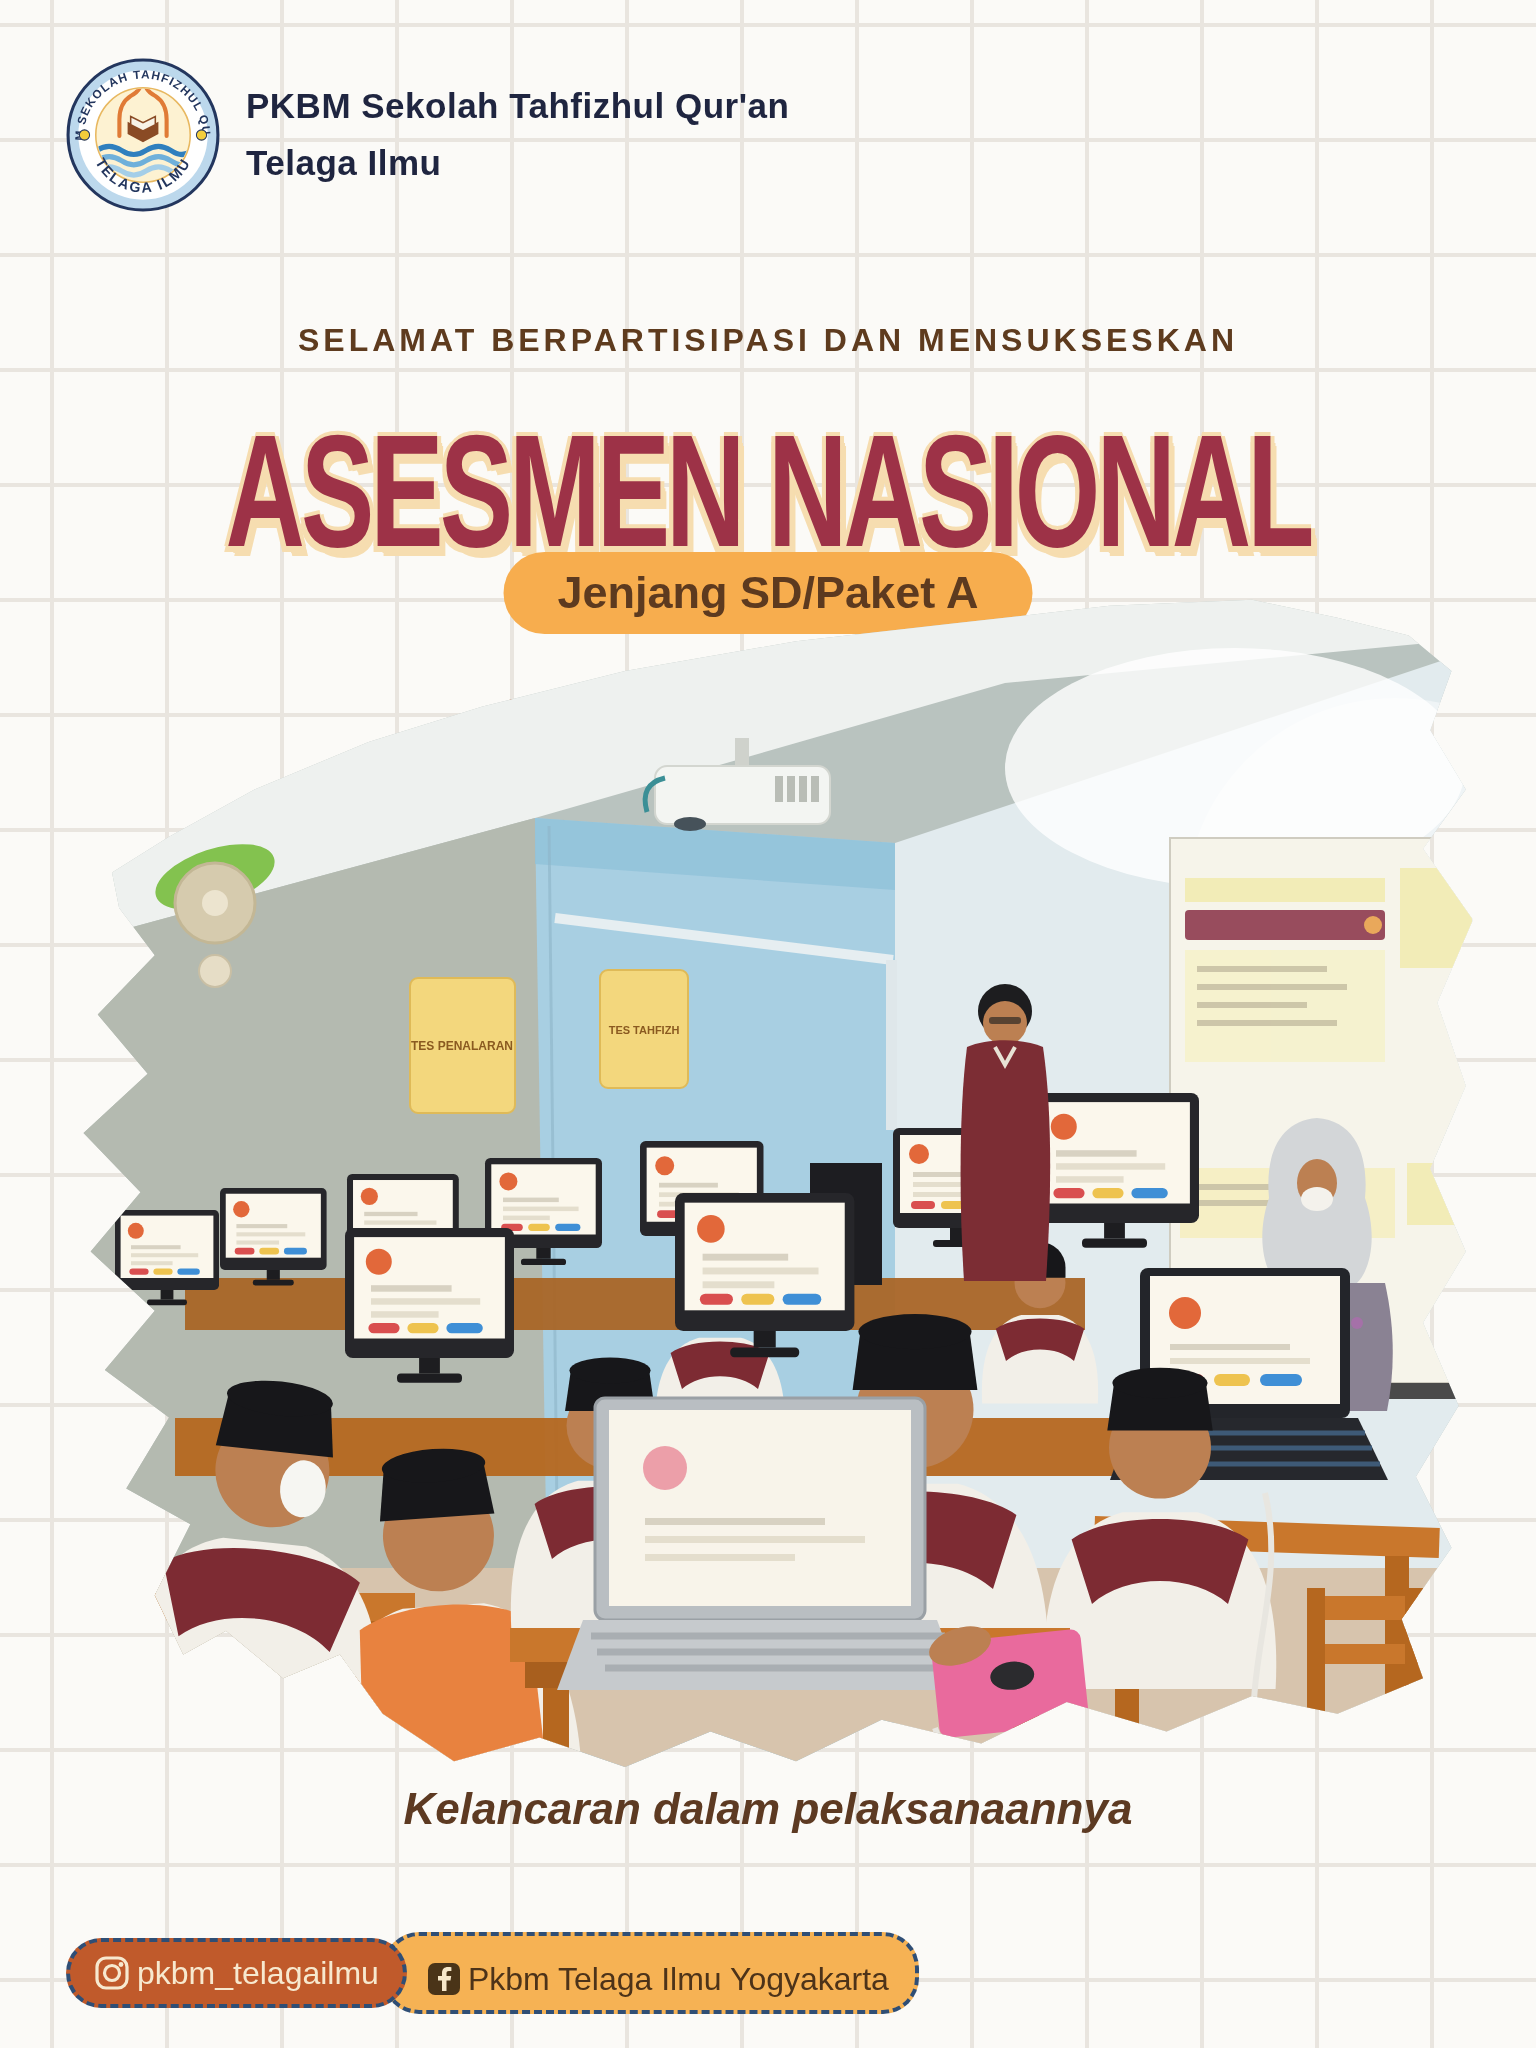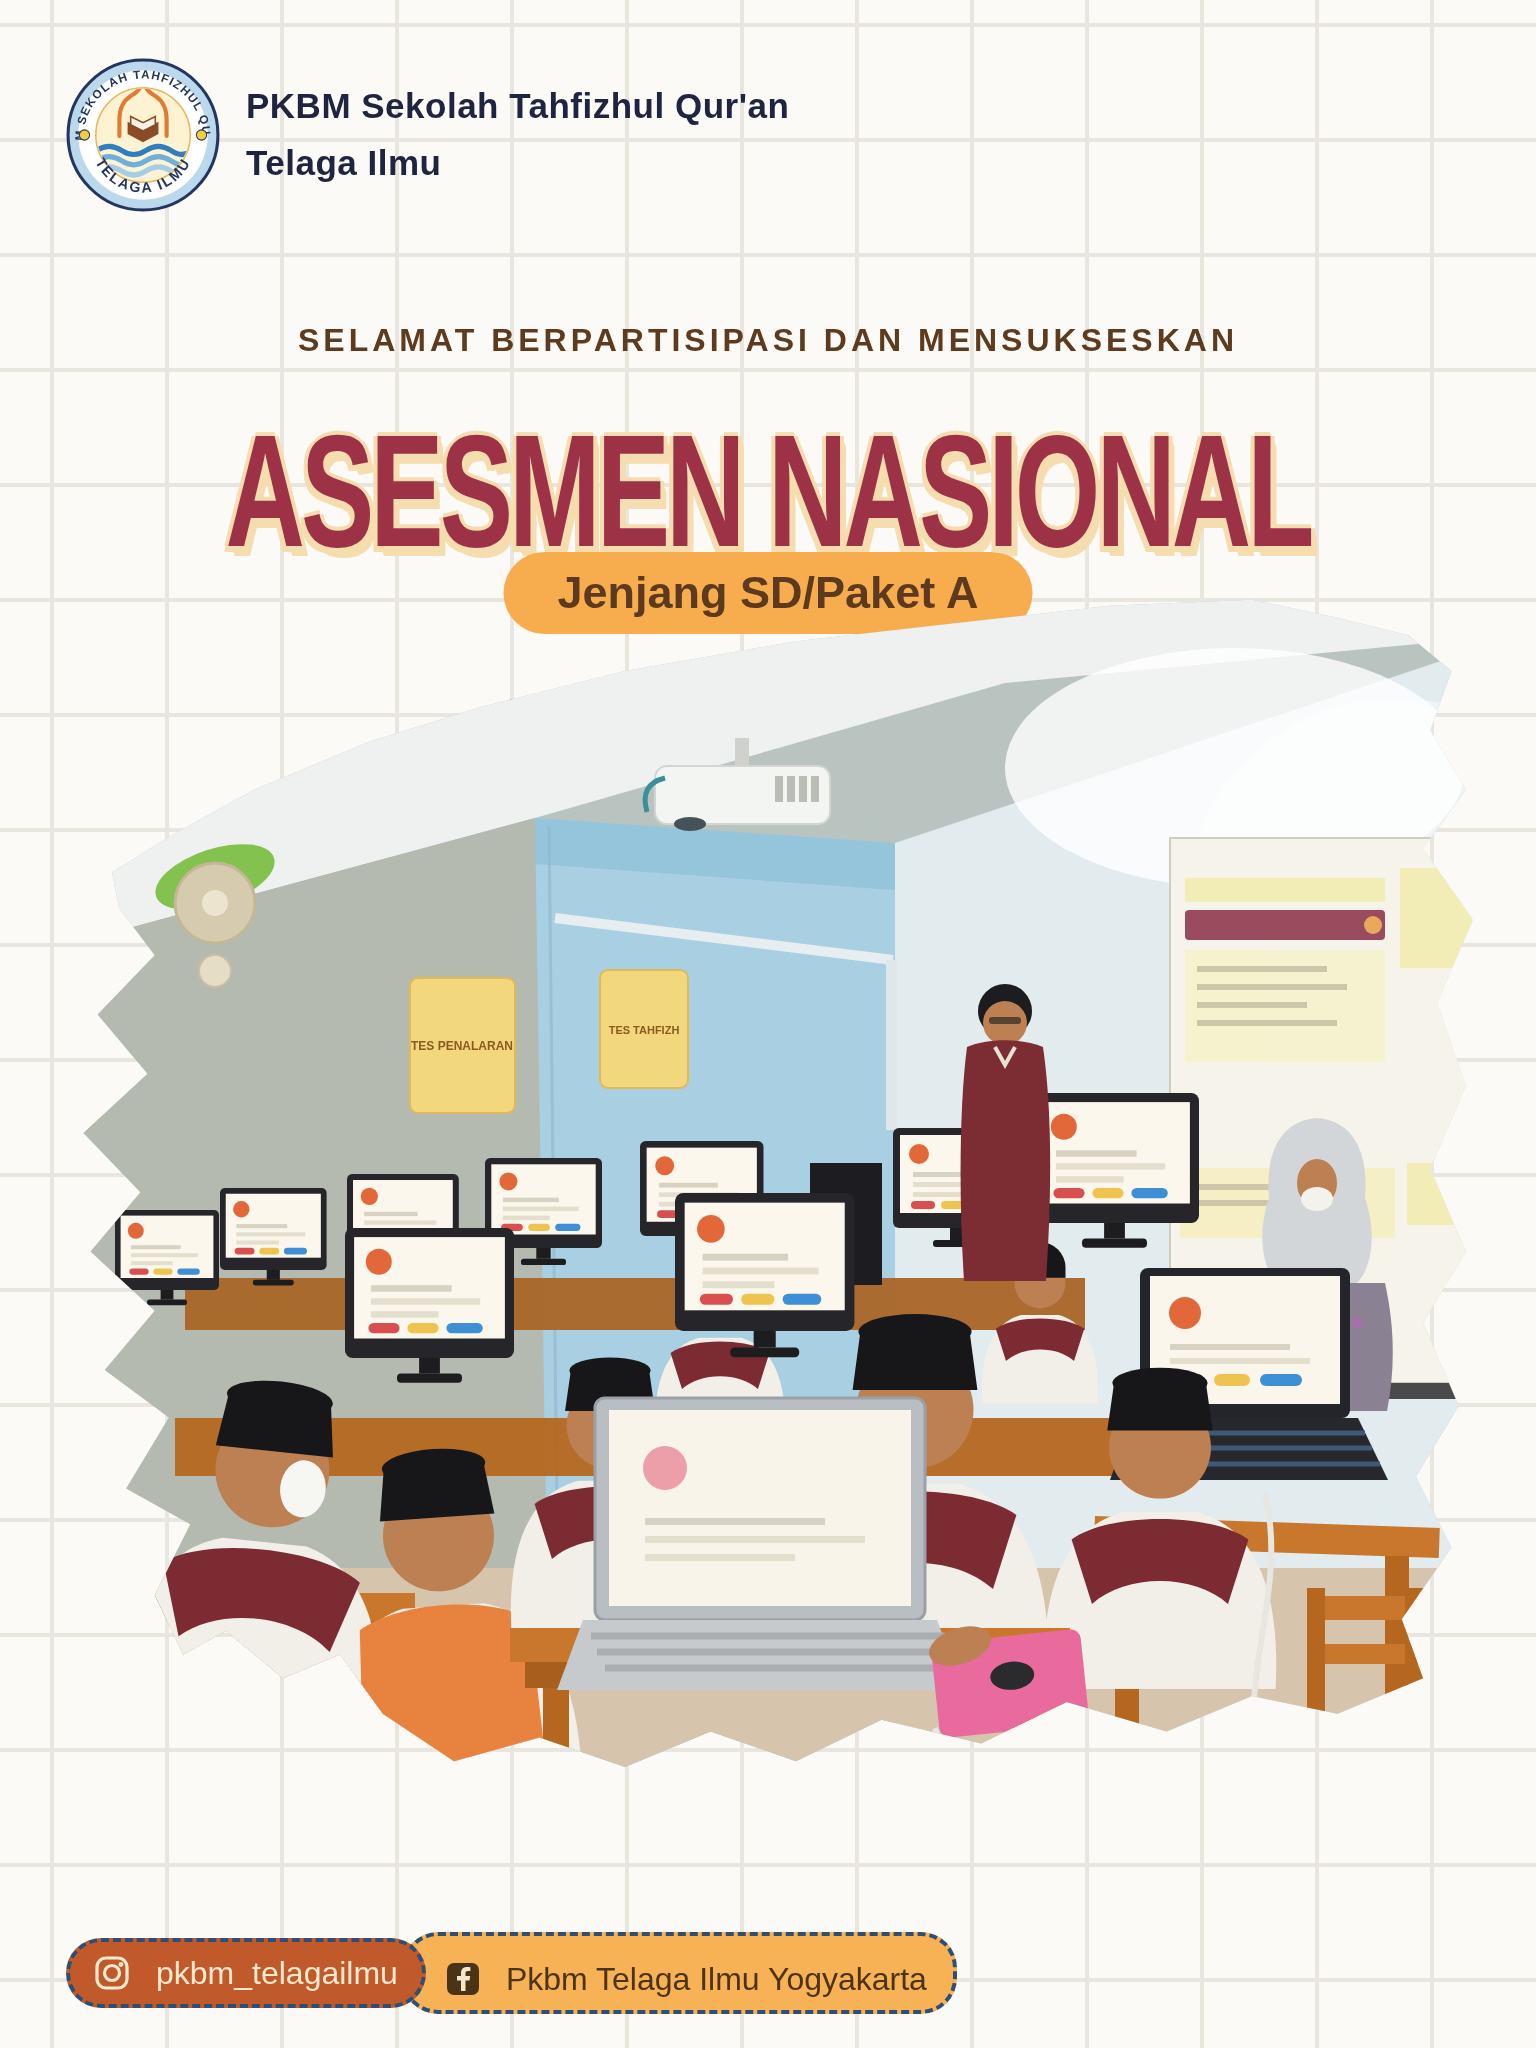--- a/index.html
+++ b/index.html
@@ -42,21 +42,21 @@
       74% 1.5%,84% 1%,90% 2.5%,95% 4%,98% 7%,96.5% 12%,99% 17%,96% 22%,99.5% 28%,
       97% 35%,99% 42%,96.5% 49%,99% 56%,96% 62%,98.5% 69%,95.5% 75%,98% 81%,
       94.5% 87%,96% 92%,90% 95%,84% 93.5%,78% 96.5%,71% 94%,65% 97.5%,58% 95.5%,
       52% 99%,46% 96.5%,40% 99.5%,34% 97%,28% 99%,23% 95%,20% 90%,16% 92%,12% 88%,
       9% 90%,7% 85%,9.5% 79%,5% 76%,8% 70%,3.5% 66%,7% 61%,2.5% 56%,6% 51%,2% 46%,
       6.5% 41%,3% 36%,7% 31%,4.5% 27%);}
   .scene{width:100%;height:100%;display:block;}
   .quote{position:absolute;top:1775px;left:0;width:100%;text-align:center;
     font-size:44px;font-weight:bold;font-style:italic;color:var(--quote-brown);line-height:1.55;}
   .social{position:absolute;left:66px;top:1932px;display:flex;align-items:center;}
-  .social-badge{height:62px;display:flex;align-items:center;gap:26px;
+  .social-badge{height:62px;display:flex;align-items:center;gap:7px;
     border:4px dashed var(--dashed-navy);border-radius:36px;font-weight:normal;white-space:nowrap;}
   .ig-badge{background:var(--ig-bg);color:var(--ig-text);font-size:32px;padding:0 24px;position:relative;z-index:2;}
   .fb-badge{background:var(--fb-bg);color:var(--fb-text);font-size:32px;padding:12px 26px 0 40px;margin-left:-24px;z-index:1;}
   
   .st-shirt{fill:#F2EFE8}.st-yoke{fill:#7D2B33}.st-skin{fill:#BC8052}.st-cap{fill:#17171A}
   .wood{fill:#C9772C}.wood-dark{fill:#A85F1E}.wood-leg{fill:#B5671F}
 </style>
 </head>
 <body>
 
@@ -327,20 +327,21 @@
     <ellipse cx="958" cy="1088" rx="22" ry="14" fill="#2B2B2E"></ellipse>
   </g>
   <ellipse cx="905" cy="1058" rx="32" ry="18" class="st-skin" transform="rotate(-18 905 1058)"></ellipse>
 
   <path d="M880,1140 C920,1240 850,1260 880,1185" fill="none" stroke="#E8E6E0" stroke-width="6"></path>
   <path d="M1210,905 C1235,1010 1175,1100 1210,1185" fill="none" stroke="#E8E6E0" stroke-width="6"></path>
 </svg>
 </div>
 
 <div class="quote">
+  <div>Kelancaran dalam pelaksanaannya</div>
 </div>
 
 <div class="social">
   <div class="social-badge ig-badge">
     <svg width="36" height="36" viewBox="0 0 36 36">
       <rect x="3" y="3" width="30" height="30" rx="9" fill="none" stroke="#F7E9CF" stroke-width="3.2"></rect>
       <circle cx="18" cy="18" r="7.5" fill="none" stroke="#F7E9CF" stroke-width="3.2"></circle>
       <circle cx="27" cy="9.5" r="2.4" fill="#F7E9CF"></circle>
     </svg>
     <span>pkbm_telagailmu</span>

